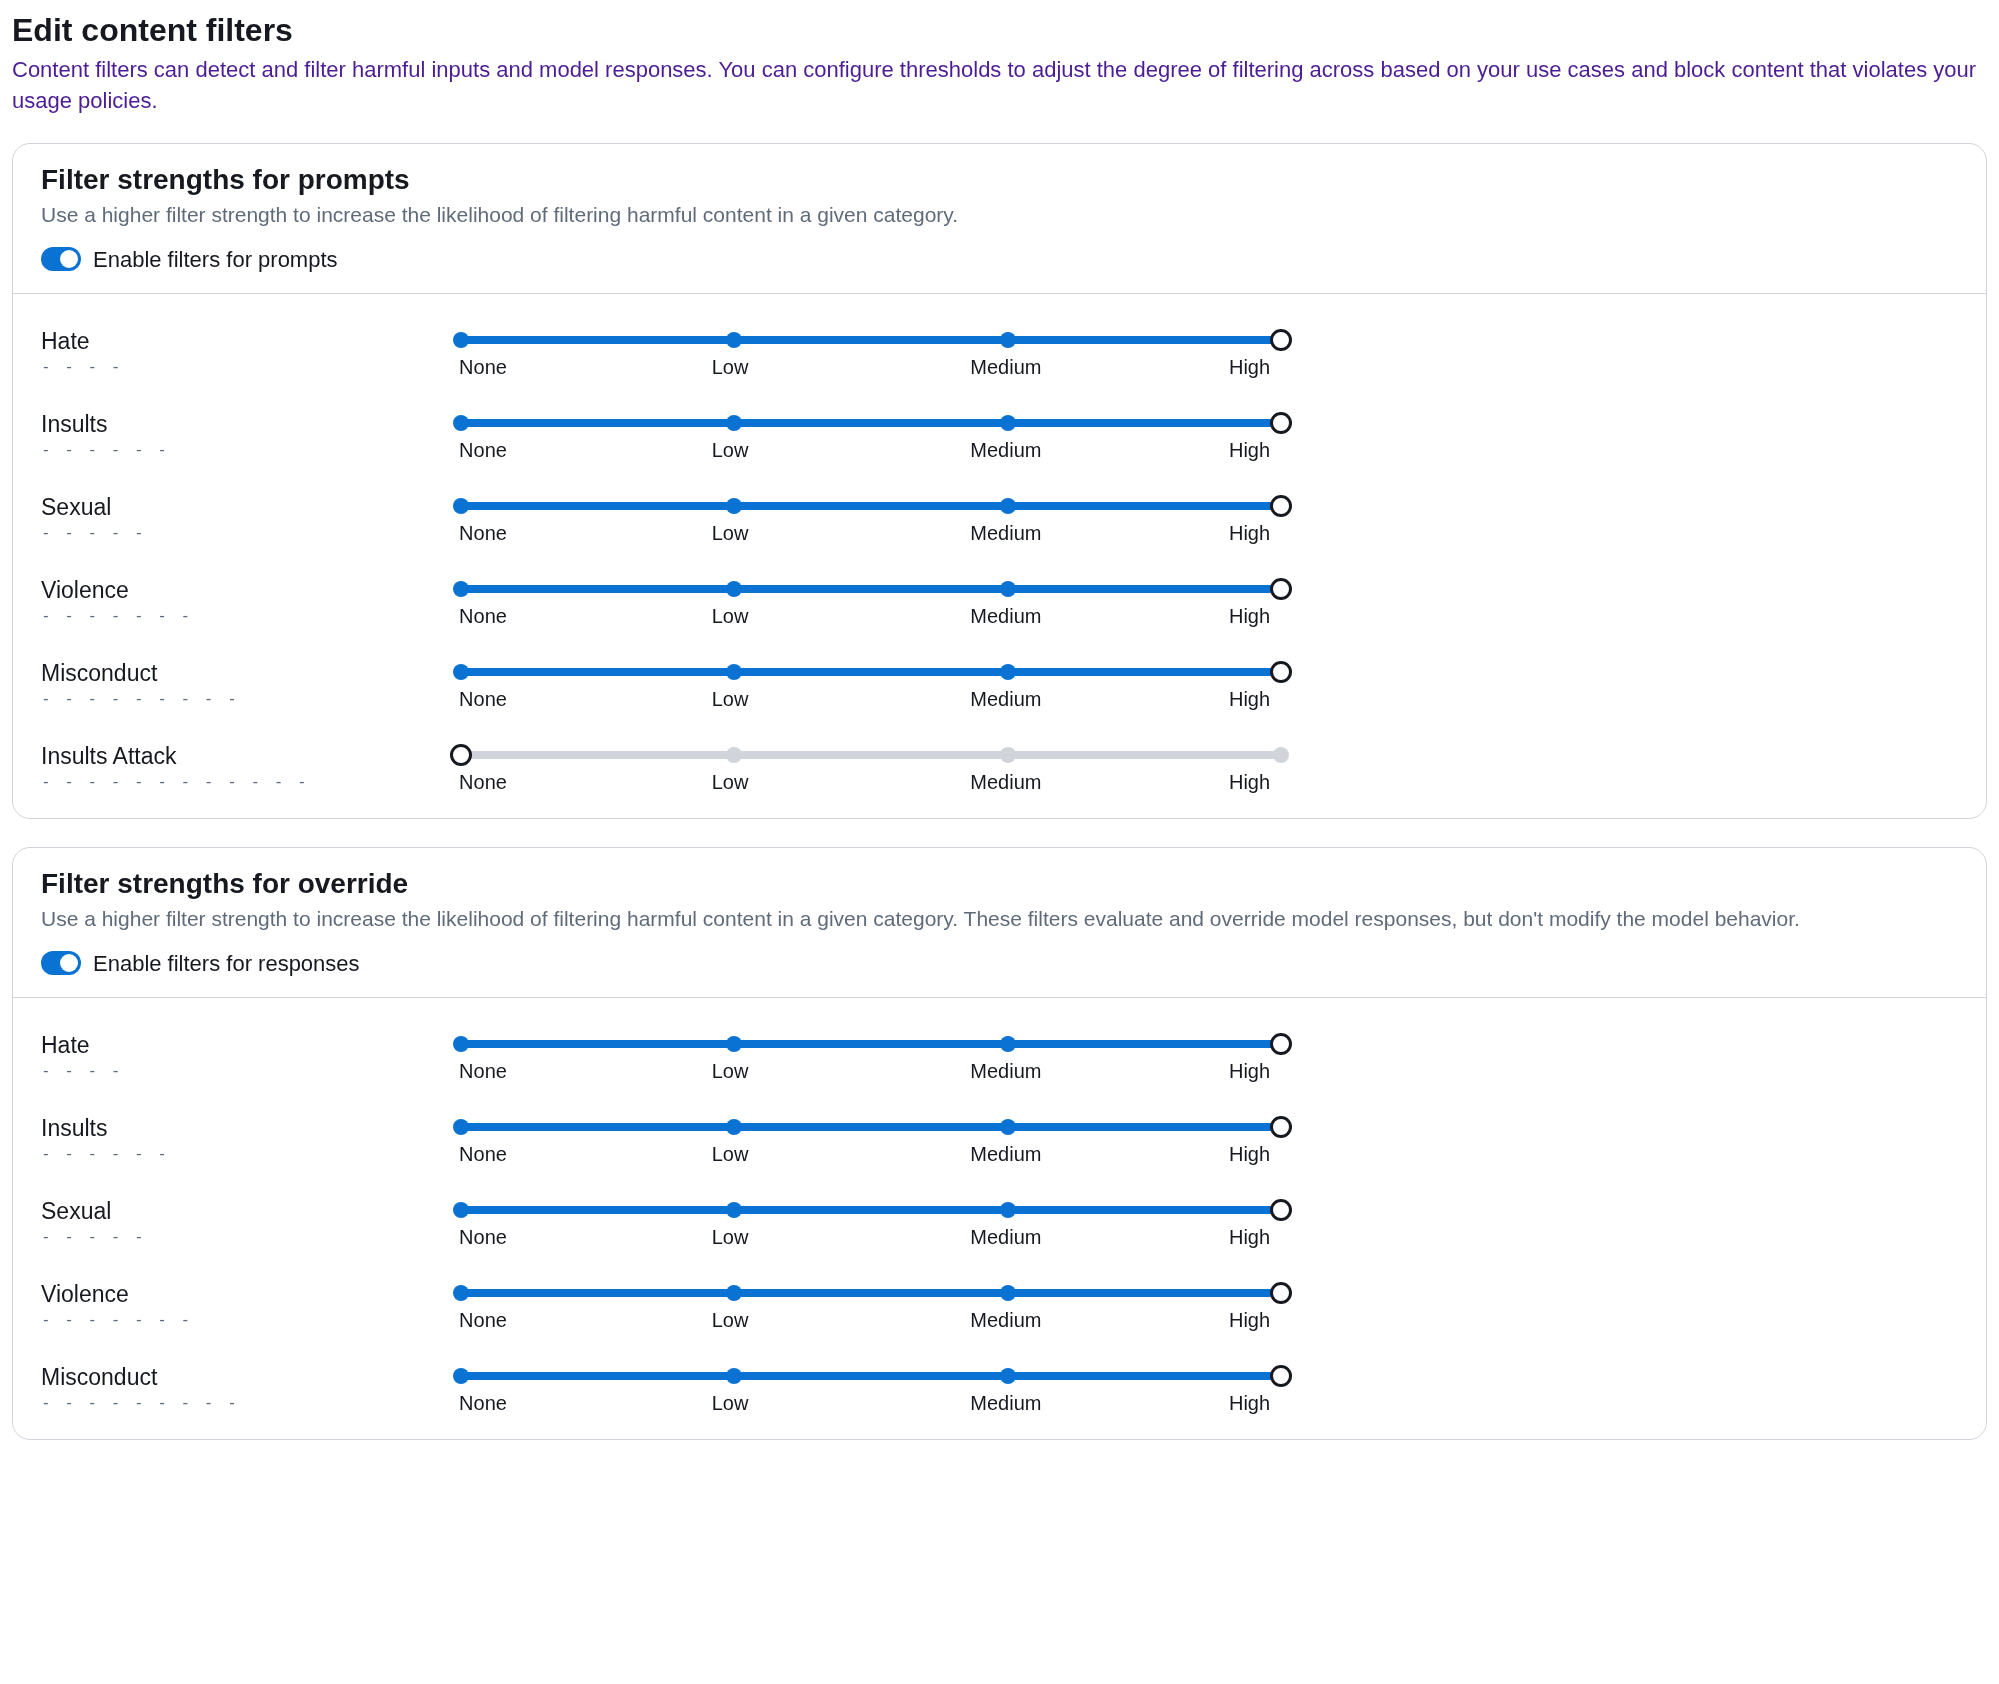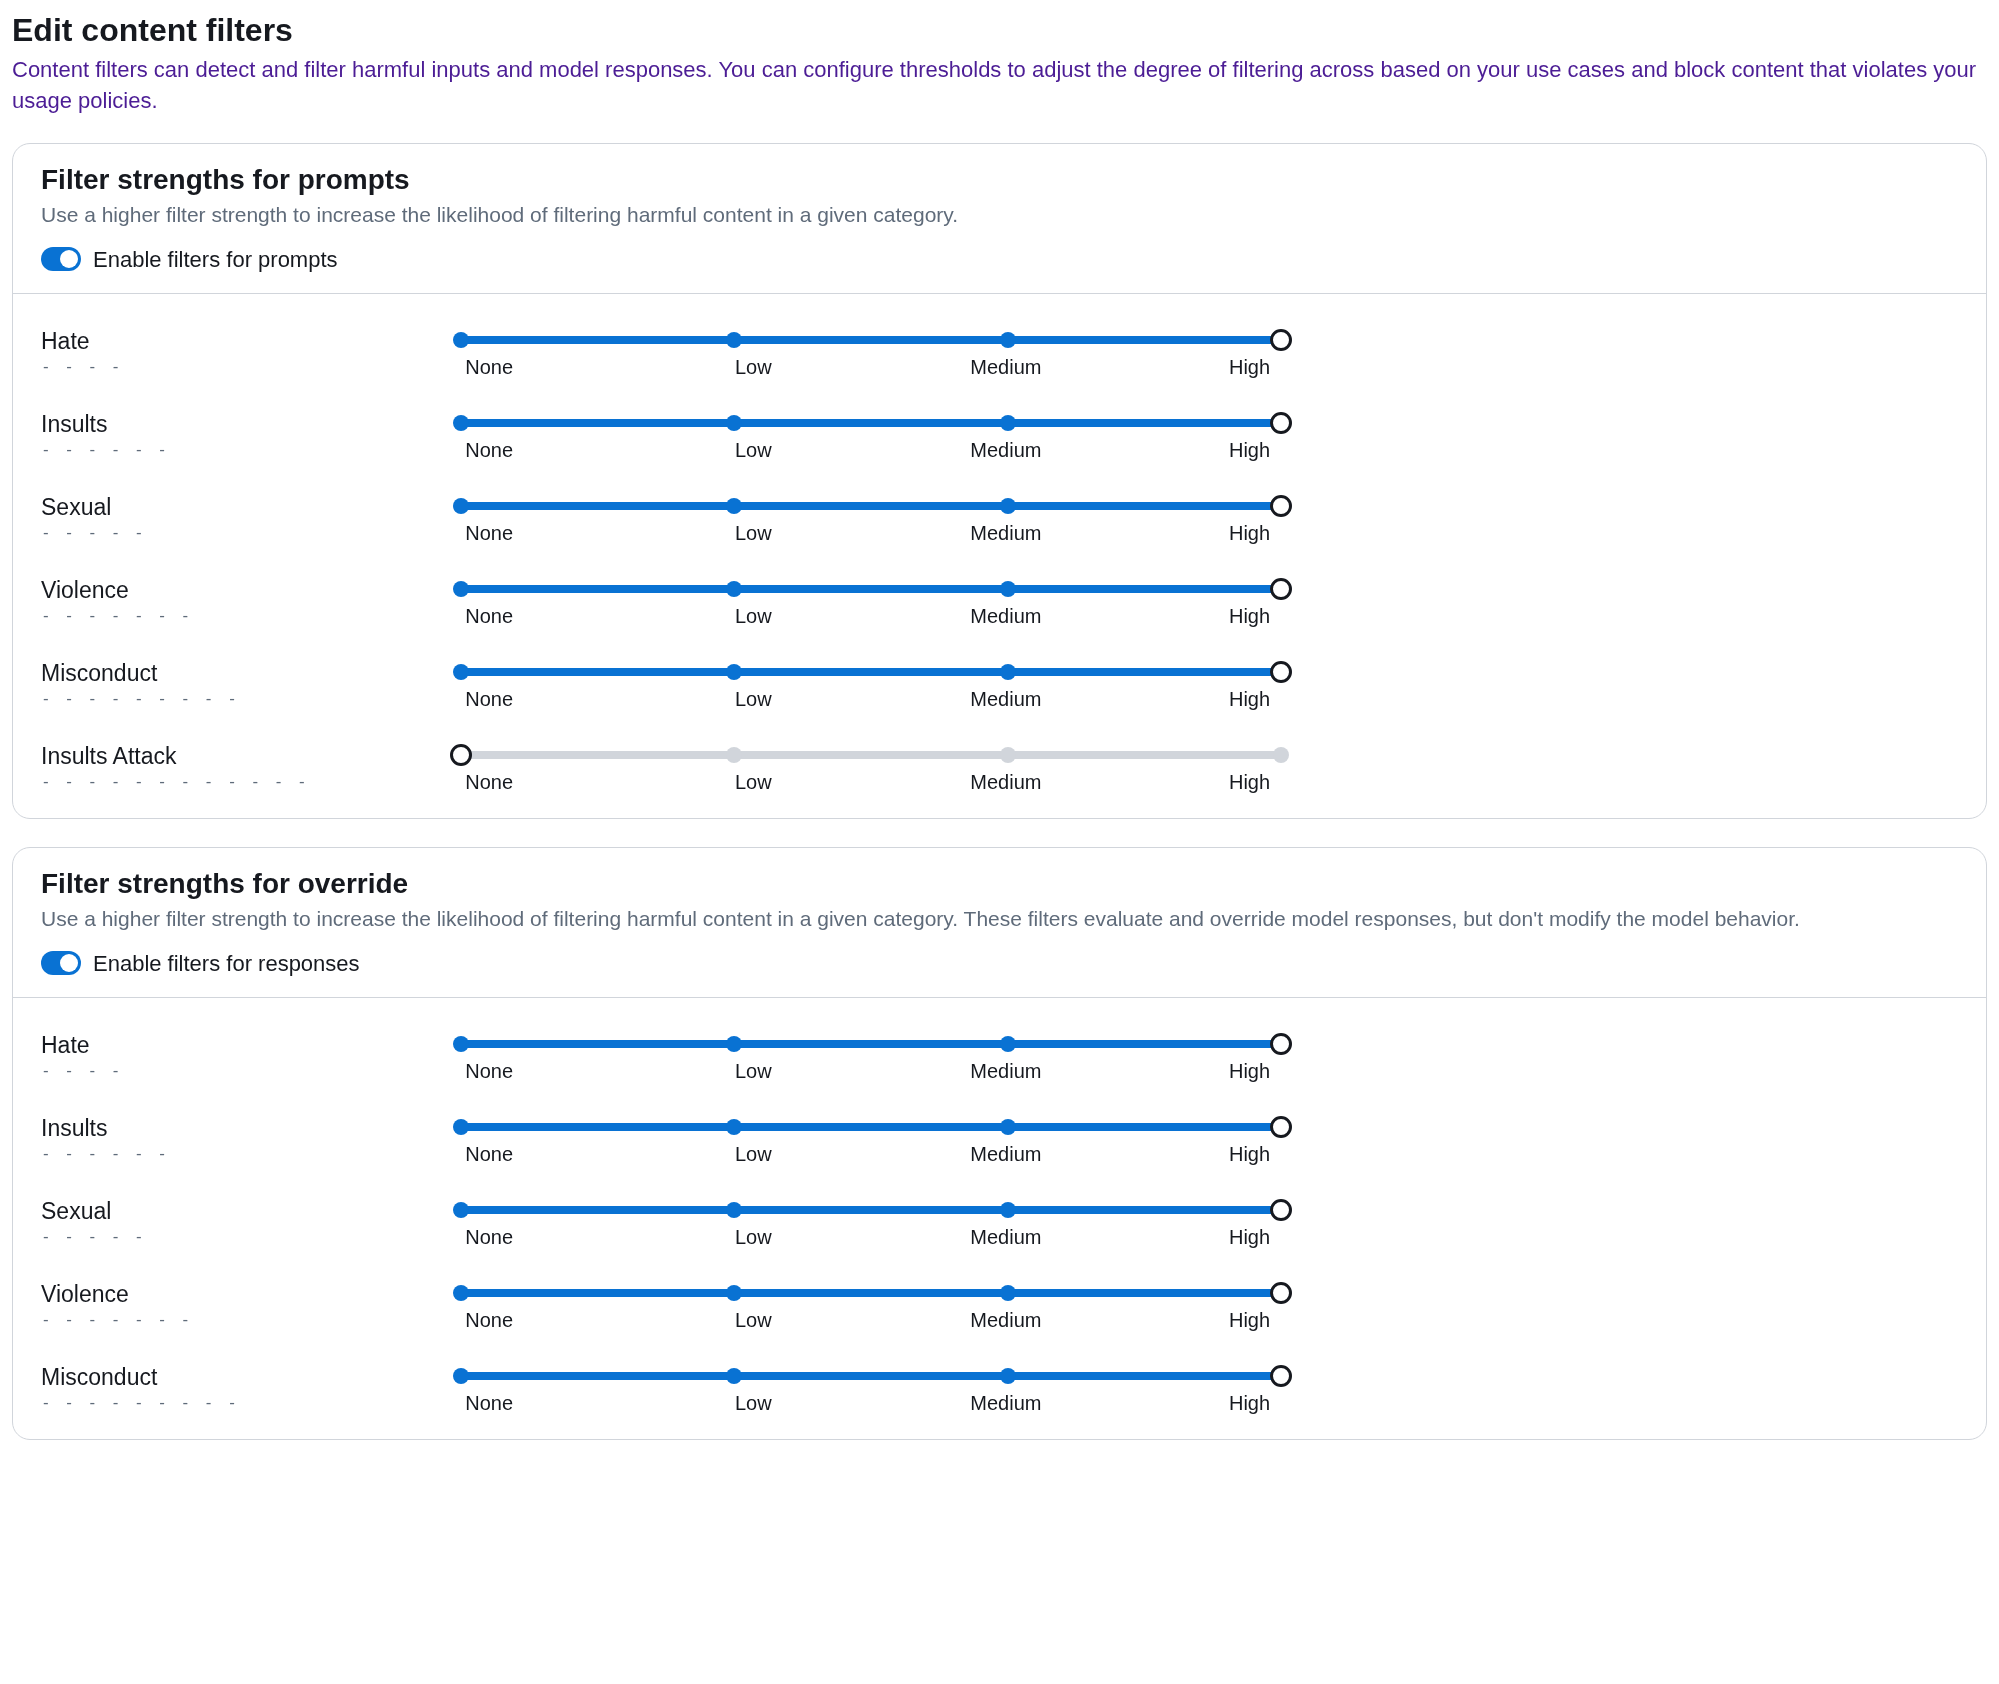--- a/index.html
+++ b/index.html
@@ -149,23 +149,23 @@
   }
   .slider-labels {
     display: flex;
     justify-content: space-between;
     margin-top: 12px;
     font-size: 20px;
     color: #16191f;
   }
   .slider-labels span {
     width: 60px;
-    text-align: right;
-  }
-  .slider-labels span:first-child { text-align: right; margin-left: -8px; }
+    text-align: left;
+  }
+  .slider-labels span:first-child { text-align: center; margin-left: -8px; }
   .slider-labels span:last-child { text-align: left; margin-right: -8px; }
 </style>
 </head>
 <body>
 
 <h1 class="page-title">Edit content filters</h1>
 <p class="page-subtitle">Content filters can detect and filter harmful inputs and model responses. You can configure thresholds to adjust the degree of filtering across based on your use cases and block content that violates your usage policies.</p>
 
 <div id="sections-mount">
     <div class="card">

